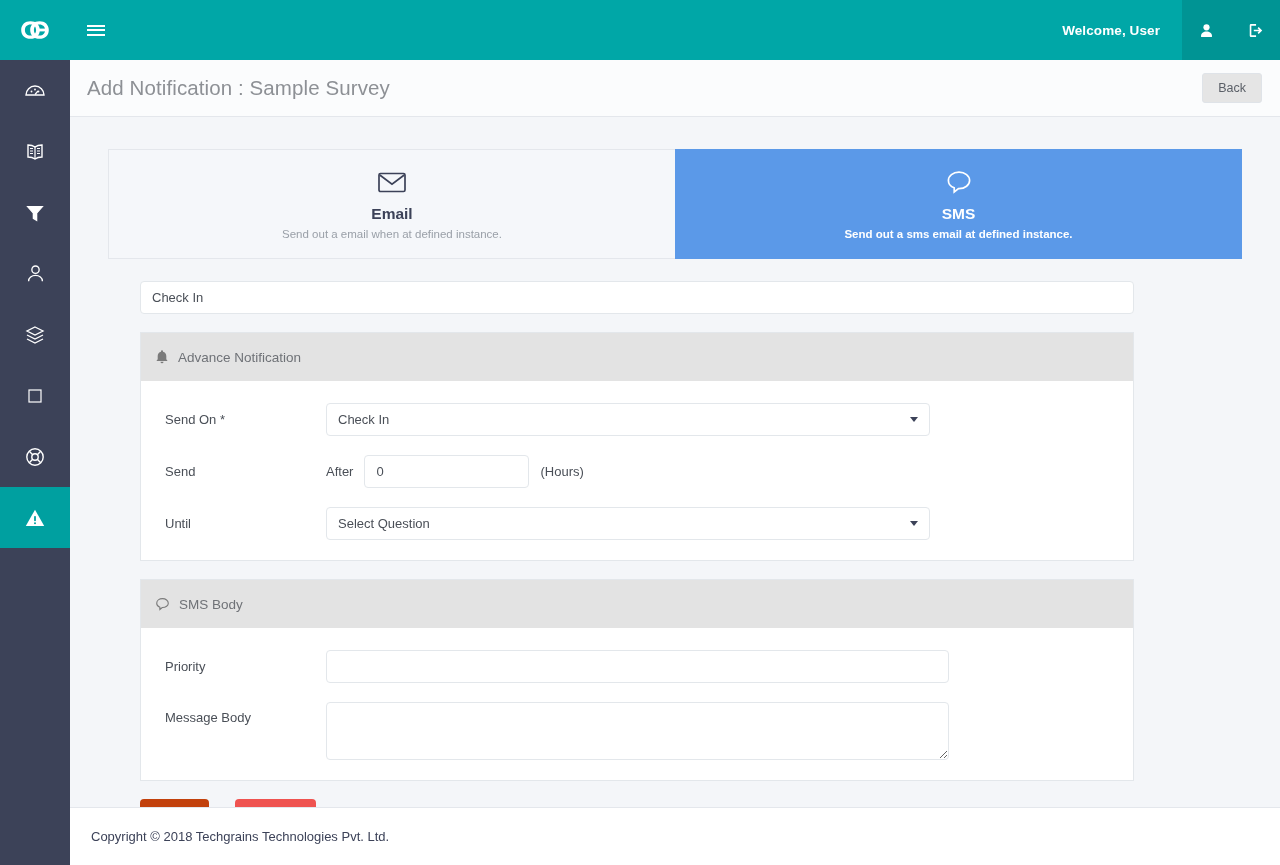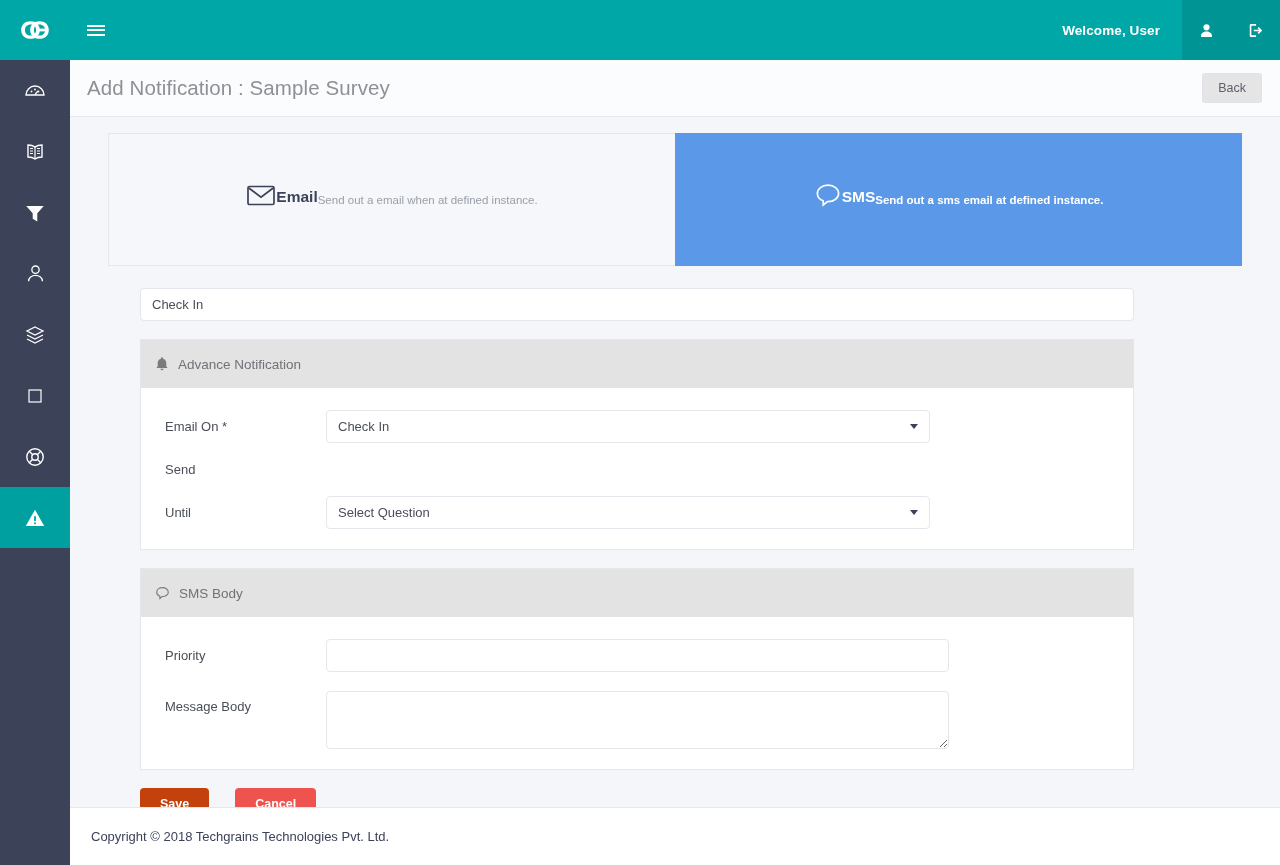--- a/index.html
+++ b/index.html
@@ -84,24 +84,25 @@
     font-family: "Liberation Sans", sans-serif;
     cursor: pointer;
   }
 
   
   .content { padding: 16px 38px 0 38px; }
 
   
   .tabs { display: flex; width: 1134px; margin-left: 0; }
   .tab {
-    flex: 1 1 50%; height: 133px;
-    display: flex; flex-direction: row;
+    flex: 1 1 50%; height: 110px;
+    display: flex; flex-direction: column;
     align-items: center; justify-content: center;
     cursor: pointer;
+    margin-top: 16px;
   }
   .tab.inactive {
     background: #f5f7fa;
     border: 1px solid #e4e7ec;
     border-right: none;
   }
   .tab.active { background: #5b99e8; }
   .tab-icon { margin-bottom: 9px; height: 28px; display:flex; align-items:center; }
   .tab-title { font-size: 15.5px; font-weight: bold; margin-bottom: 5px; }
   .tab-sub { font-size: 11.5px; }
@@ -362,31 +363,36 @@
               <path d="M7 1.3a1 1 0 0 0-1 1v.5C4 3.3 2.7 5 2.7 7v3.2L1.4 12h11.2l-1.3-1.8V7c0-2-1.3-3.7-3.3-4.2v-.5a1 1 0 0 0-1-1z"></path>
               <path d="M5.5 12.7a1.5 1.5 0 0 0 3 0z"></path>
             </svg>
           </span>
           <span class="panel-title">Advance Notification</span>
         </div>
 
         <div class="panel-body">
 
           <div class="frow">
-            <div class="flabel">Email On *</div>
+            <div class="flabel">Send On *</div>
             <div class="fctl">
               <div class="sel">
                 <span class="sel-val">Check In</span>
                 <span class="caret"></span>
               </div>
             </div>
           </div>
 
           <div class="frow">
             <div class="flabel">Send</div>
+            <div class="fctl">
+              <span class="after-label">After</span>
+              <input class="hours-input" type="text" value="0" style="">
+              <span class="unit-label">(Hours)</span>
+            </div>
           </div>
 
           <div class="frow">
             <div class="flabel">Until</div>
             <div class="fctl">
               <div class="sel">
                 <span class="sel-val">Select Question</span>
                 <span class="caret"></span>
               </div>
             </div>

